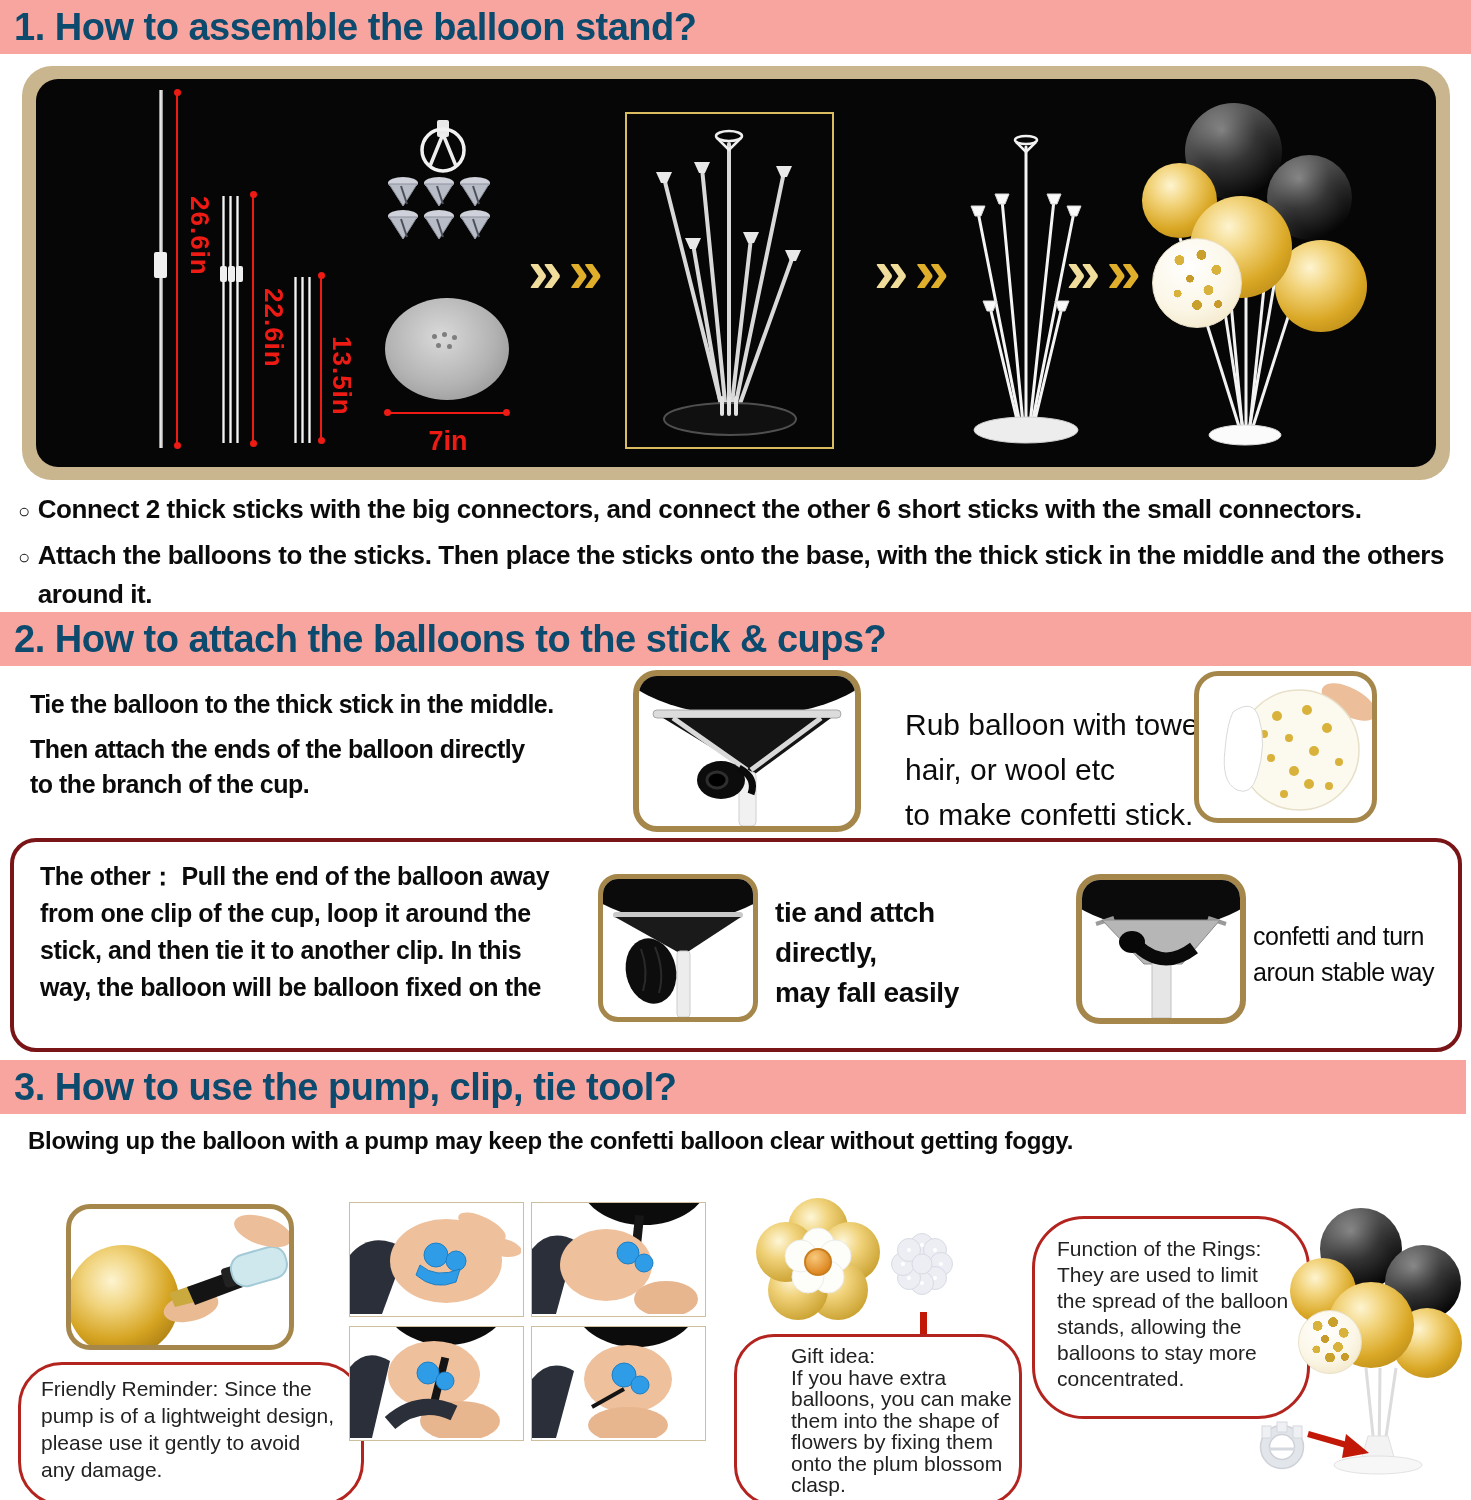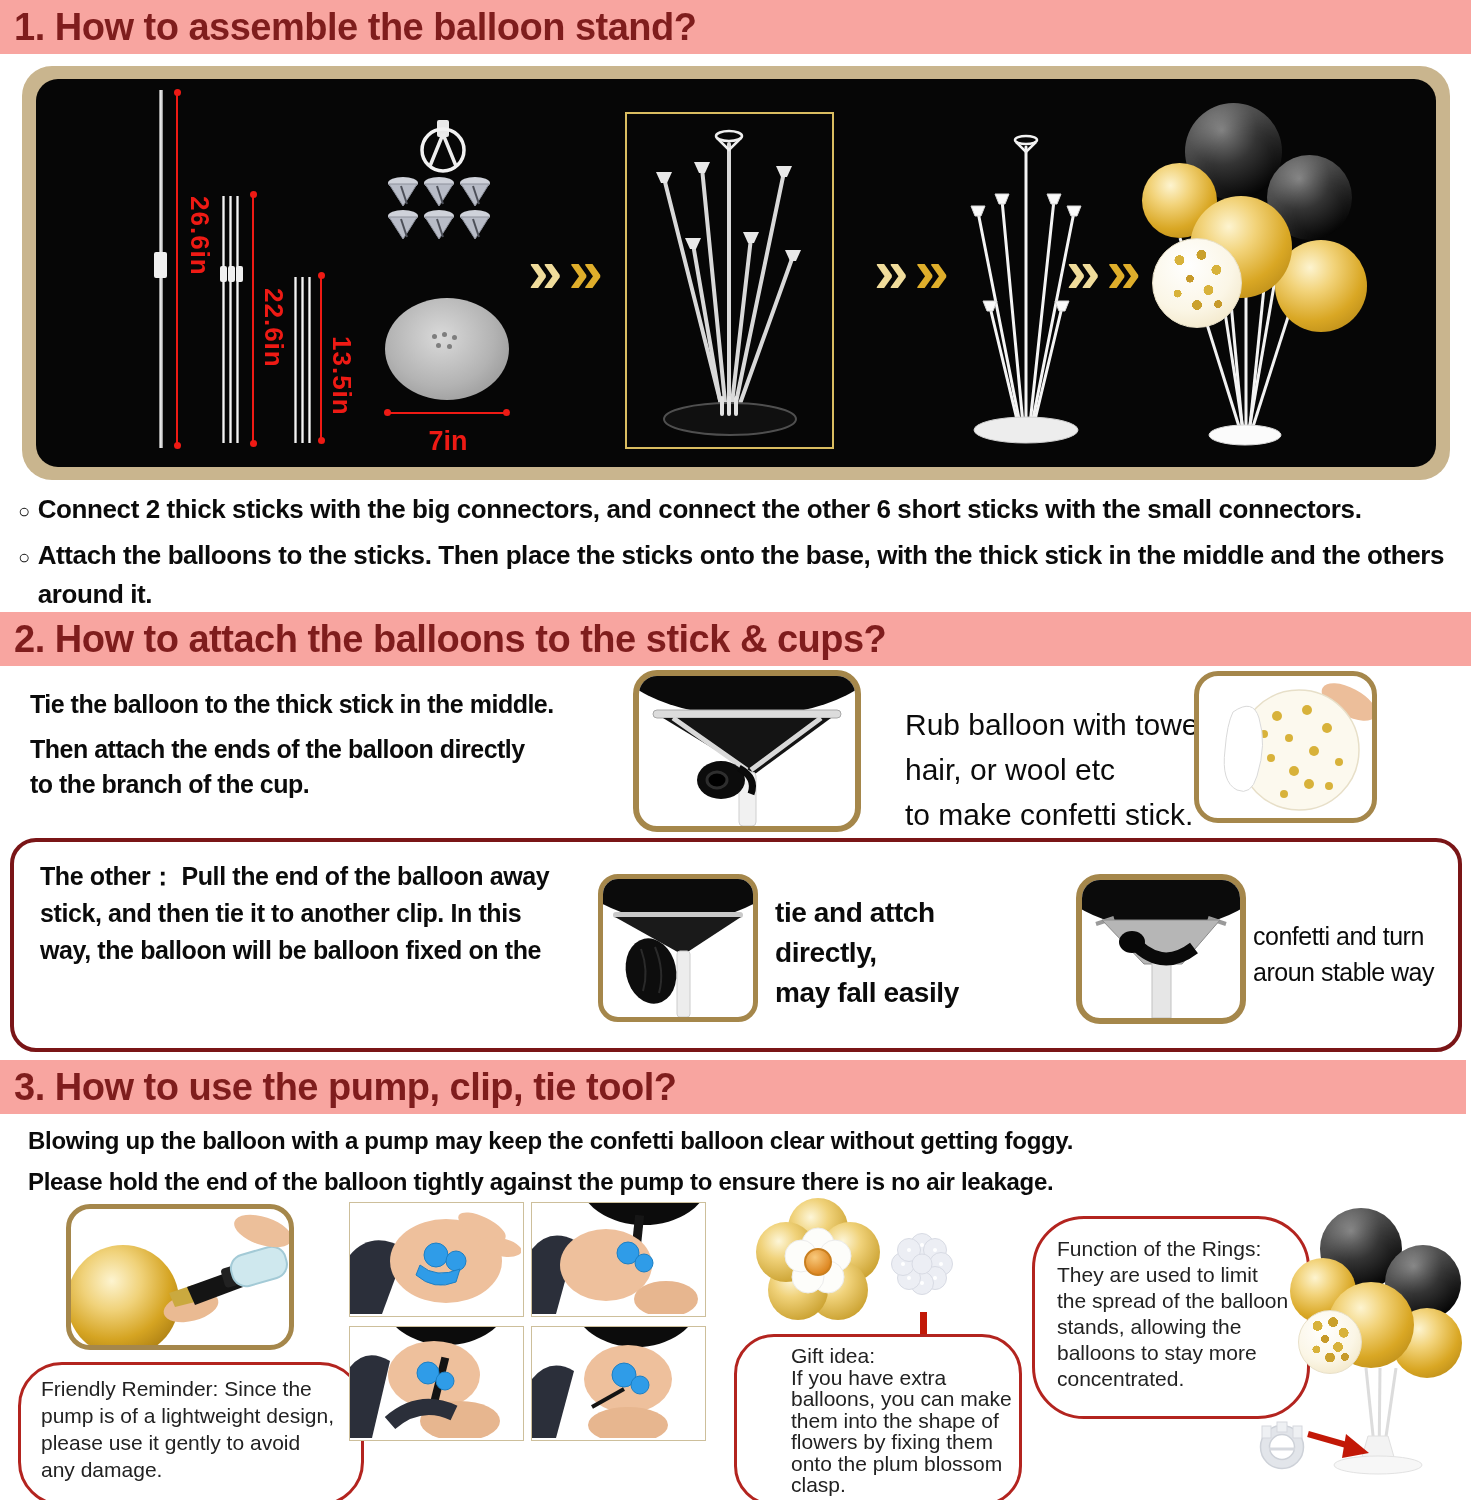--- a/index.html
+++ b/index.html
@@ -1,19 +1,19 @@
 <!DOCTYPE html>
 <html><head>
 <meta charset="utf-8">
 <style>
   html,body{margin:0;padding:0;background:#fff;}
   #page{position:relative;width:1471px;height:1500px;background:#fff;overflow:hidden;
         font-family:"Liberation Sans",sans-serif;color:#0b0b0b;}
   .abs{position:absolute;}
-  .hdr{position:absolute;left:0;background:#F8A5A0;color:#7f1d1d;font-weight:bold;
+  .hdr{position:absolute;left:0;background:#F8A5A0;color:#0c4a6e;font-weight:bold;
        font-size:38px;line-height:54px;padding-left:14px;letter-spacing:-0.5px;white-space:nowrap;}
   .vlab{position:absolute;writing-mode:vertical-rl;color:#EE1A14;font-weight:bold;
         font-size:26px;letter-spacing:1px;white-space:nowrap;}
   .dl{position:absolute;background:#EE1A14;}
   .dot{position:absolute;width:7px;height:7px;border-radius:50%;background:#EE1A14;}
   .stick{position:absolute;background:linear-gradient(90deg,#6f6f6f,#ffffff 45%,#7c7c7c);}
   .sleeve{position:absolute;background:#efefef;border-radius:2px;}
   .chev{position:absolute;font-weight:bold;font-size:62px;letter-spacing:6px;line-height:62px;}
   .chev .c1{color:#F0DC9B;}
   .chev .c2{color:#DFAE2B;}
@@ -272,20 +272,21 @@
           <circle cx="130" cy="110" r="4"></circle>
           <circle cx="65" cy="58" r="4"></circle>
       </g>
       <path d="M34,36 q20,-14 26,6 q8,26 -2,58 q-6,20 -20,14 q-16,-8 -12,-40 q2,-26 8,-38 z" fill="#ffffff" stroke="#d9d9d9"></path>
     </svg>
   </div>
 
   <div class="abs" style="left:10px;top:838px;width:1444px;height:206px;border:4px solid #7A1517;border-radius:26px;background:#fff;"></div>
   <div class="abs txtcol" style="left:40px;top:858px;font-weight:bold;font-size:25px;line-height:37px;letter-spacing:-0.4px;">
     <div>The other：  Pull the end of the balloon away</div>
+    <div>from one clip of the cup, loop it around the</div>
     <div>stick, and then tie it to another clip. In this</div>
     <div>way, the balloon will be balloon fixed on the</div>
   </div>
 
   <div class="goldbox" style="left:598px;top:874px;width:150px;height:138px;border-width:5px;border-radius:20px;">
     <svg width="150" height="138" viewBox="0 0 150 138">
       <ellipse cx="75" cy="-14" rx="105" ry="56" fill="#0b0b0b"></ellipse>
       <rect x="10" y="33" width="130" height="6" rx="3" fill="#c9c9c9"></rect>
       <path d="M12,38 L138,38 L80,76 Z" fill="#1a1a1a"></path>
       <rect x="74" y="72" width="13" height="66" rx="3" fill="#ededed" stroke="#cccccc"></rect>
@@ -315,21 +316,20 @@
     <div>confetti and turn</div>
     <div>aroun stable way</div>
   </div>
 
   <div class="hdr" style="top:1060px;width:1452px;">
     <span>3. How to use the pump, clip, tie tool?</span>
   </div>
 
   <div class="abs txtcol" style="left:28px;top:1120px;font-weight:600;font-size:24px;line-height:41px;letter-spacing:-0.3px;">
     <div>Blowing up the balloon with a pump may keep the confetti balloon clear without getting foggy.</div>
-    <div>Please hold the end of the balloon tightly against the pump to ensure there is no air leakage.</div>
   </div>
 
   <div class="goldbox" style="left:66px;top:1204px;width:218px;height:136px;border-width:5px;">
     <svg width="218" height="136" viewBox="0 0 218 136">
       <defs>
         <radialGradient id="goldg" cx="40%" cy="32%" r="75%">
           <stop offset="0" stop-color="#fdf4d0"></stop>
             <stop offset="0.35" stop-color="#f0d27a"></stop>
           <stop offset="0.7" stop-color="#d5a422"></stop>
             <stop offset="1" stop-color="#a97c12"></stop>

